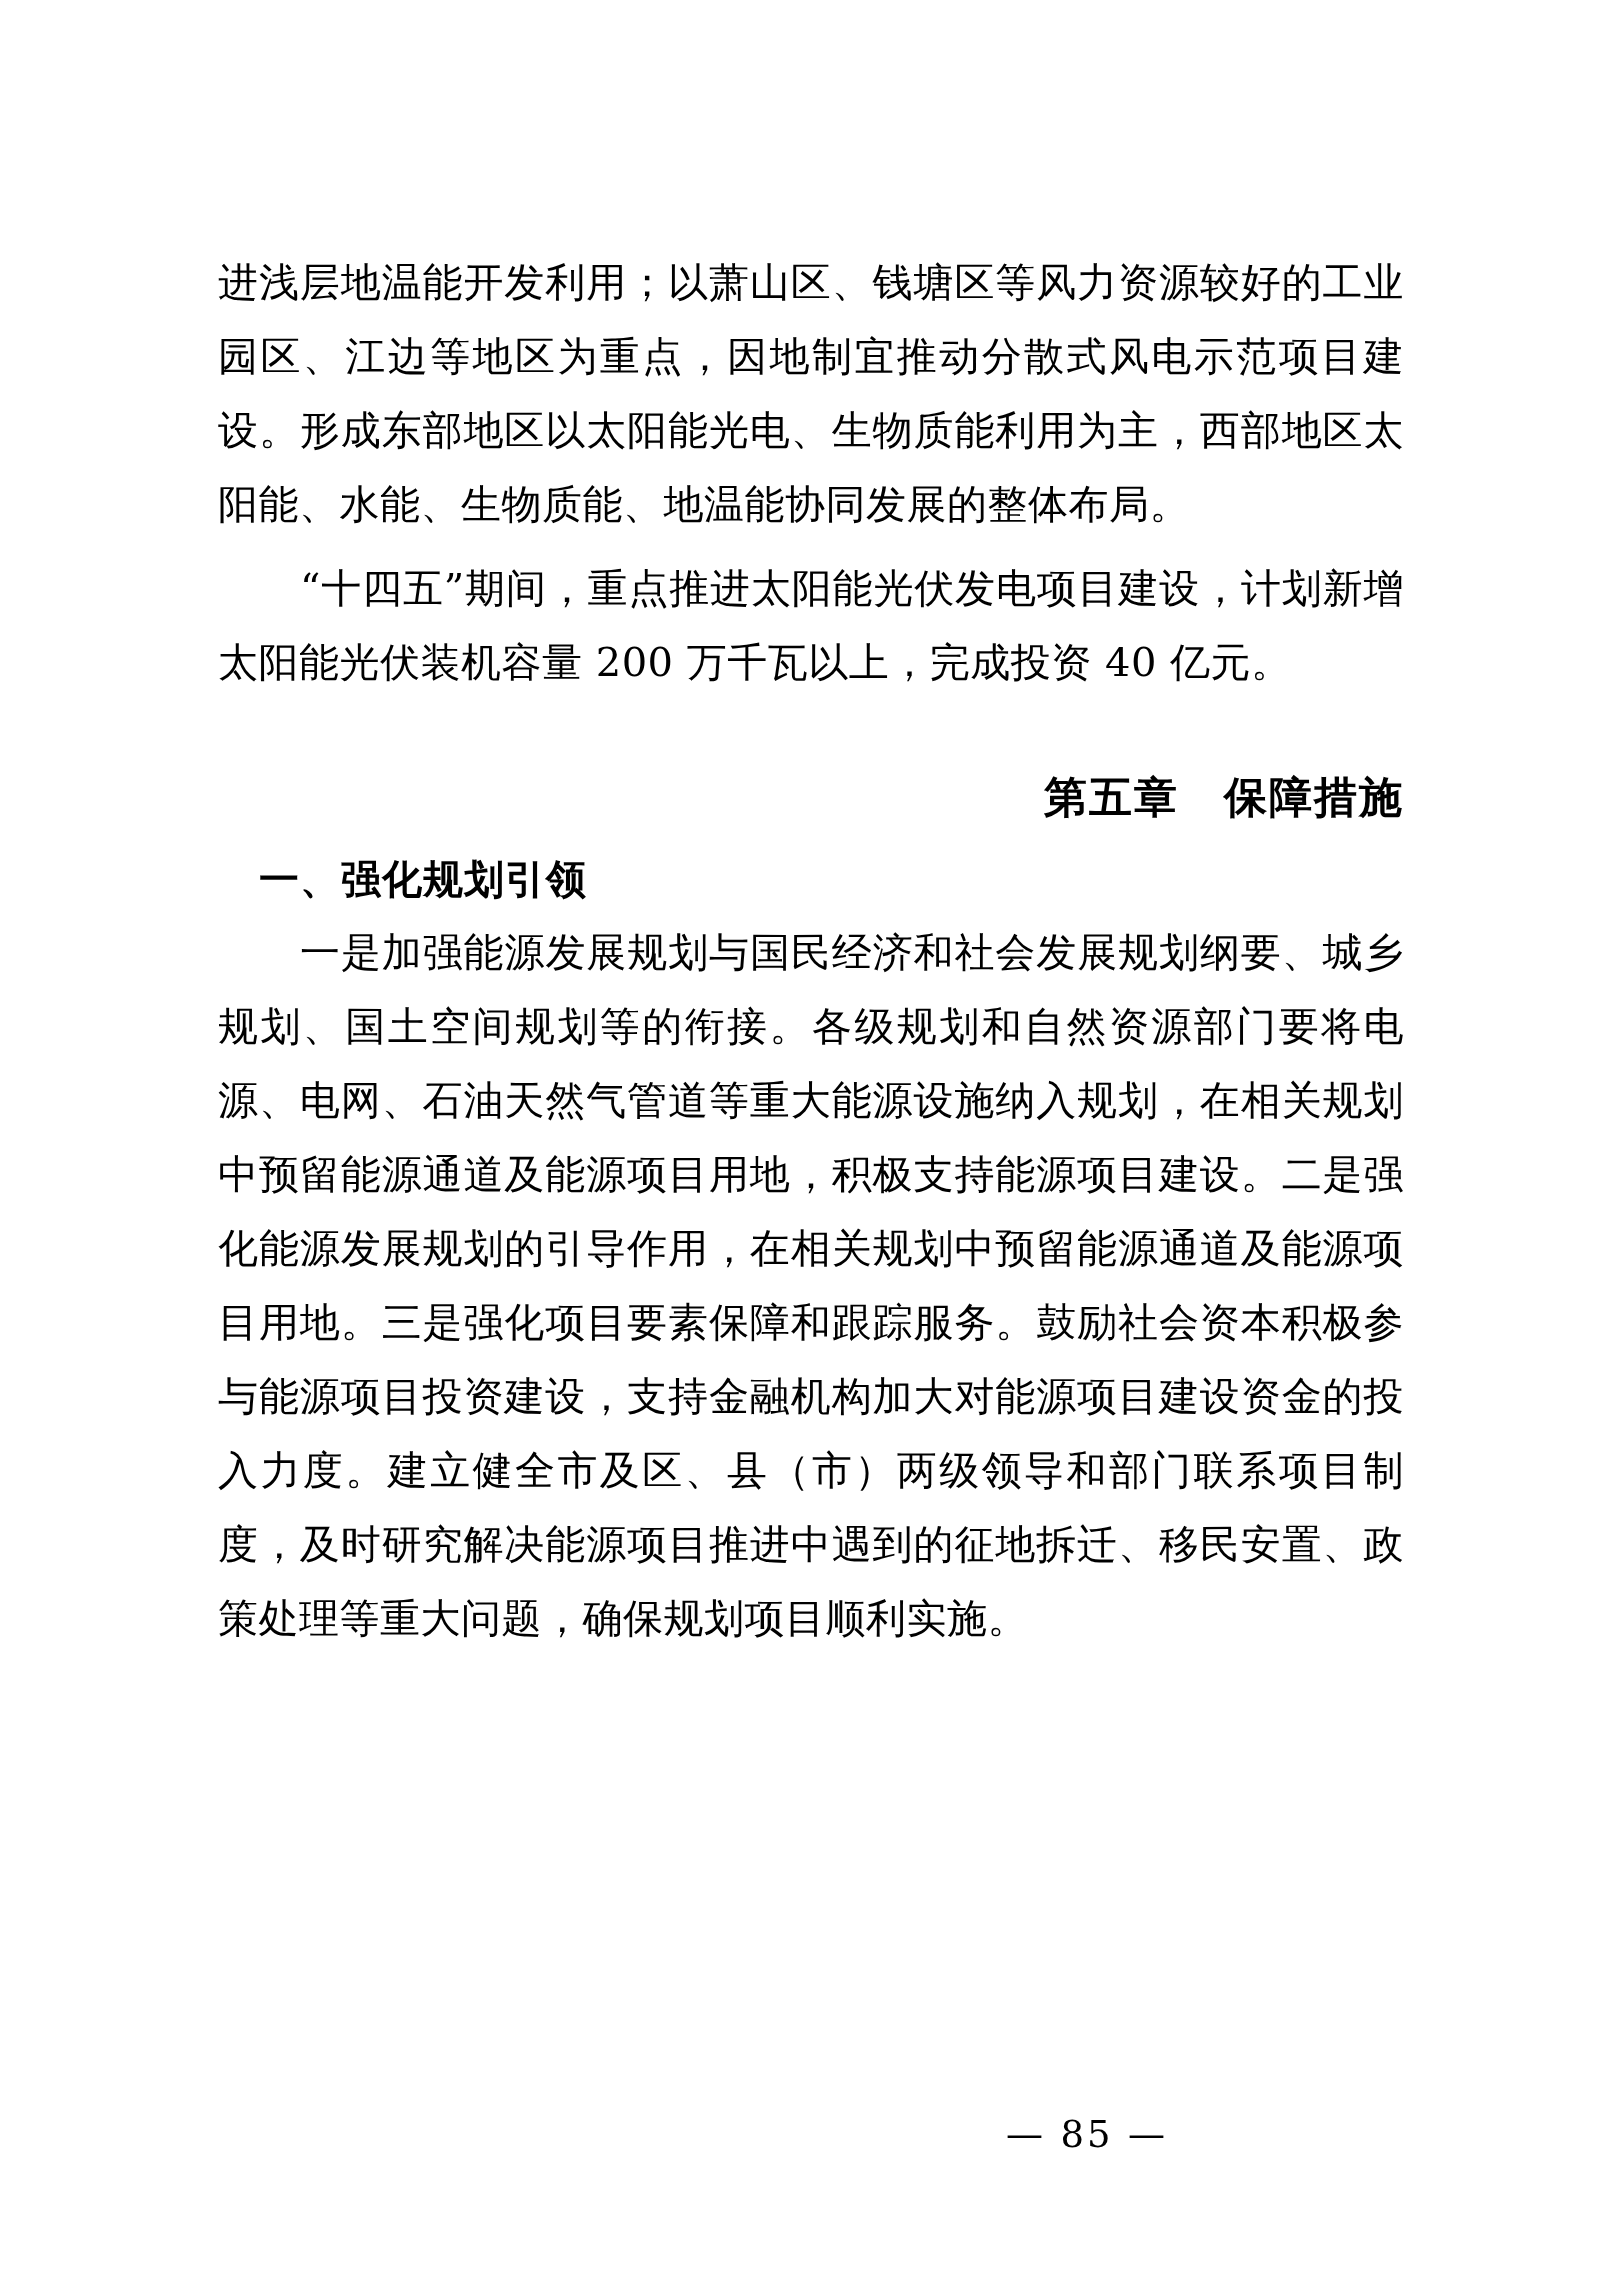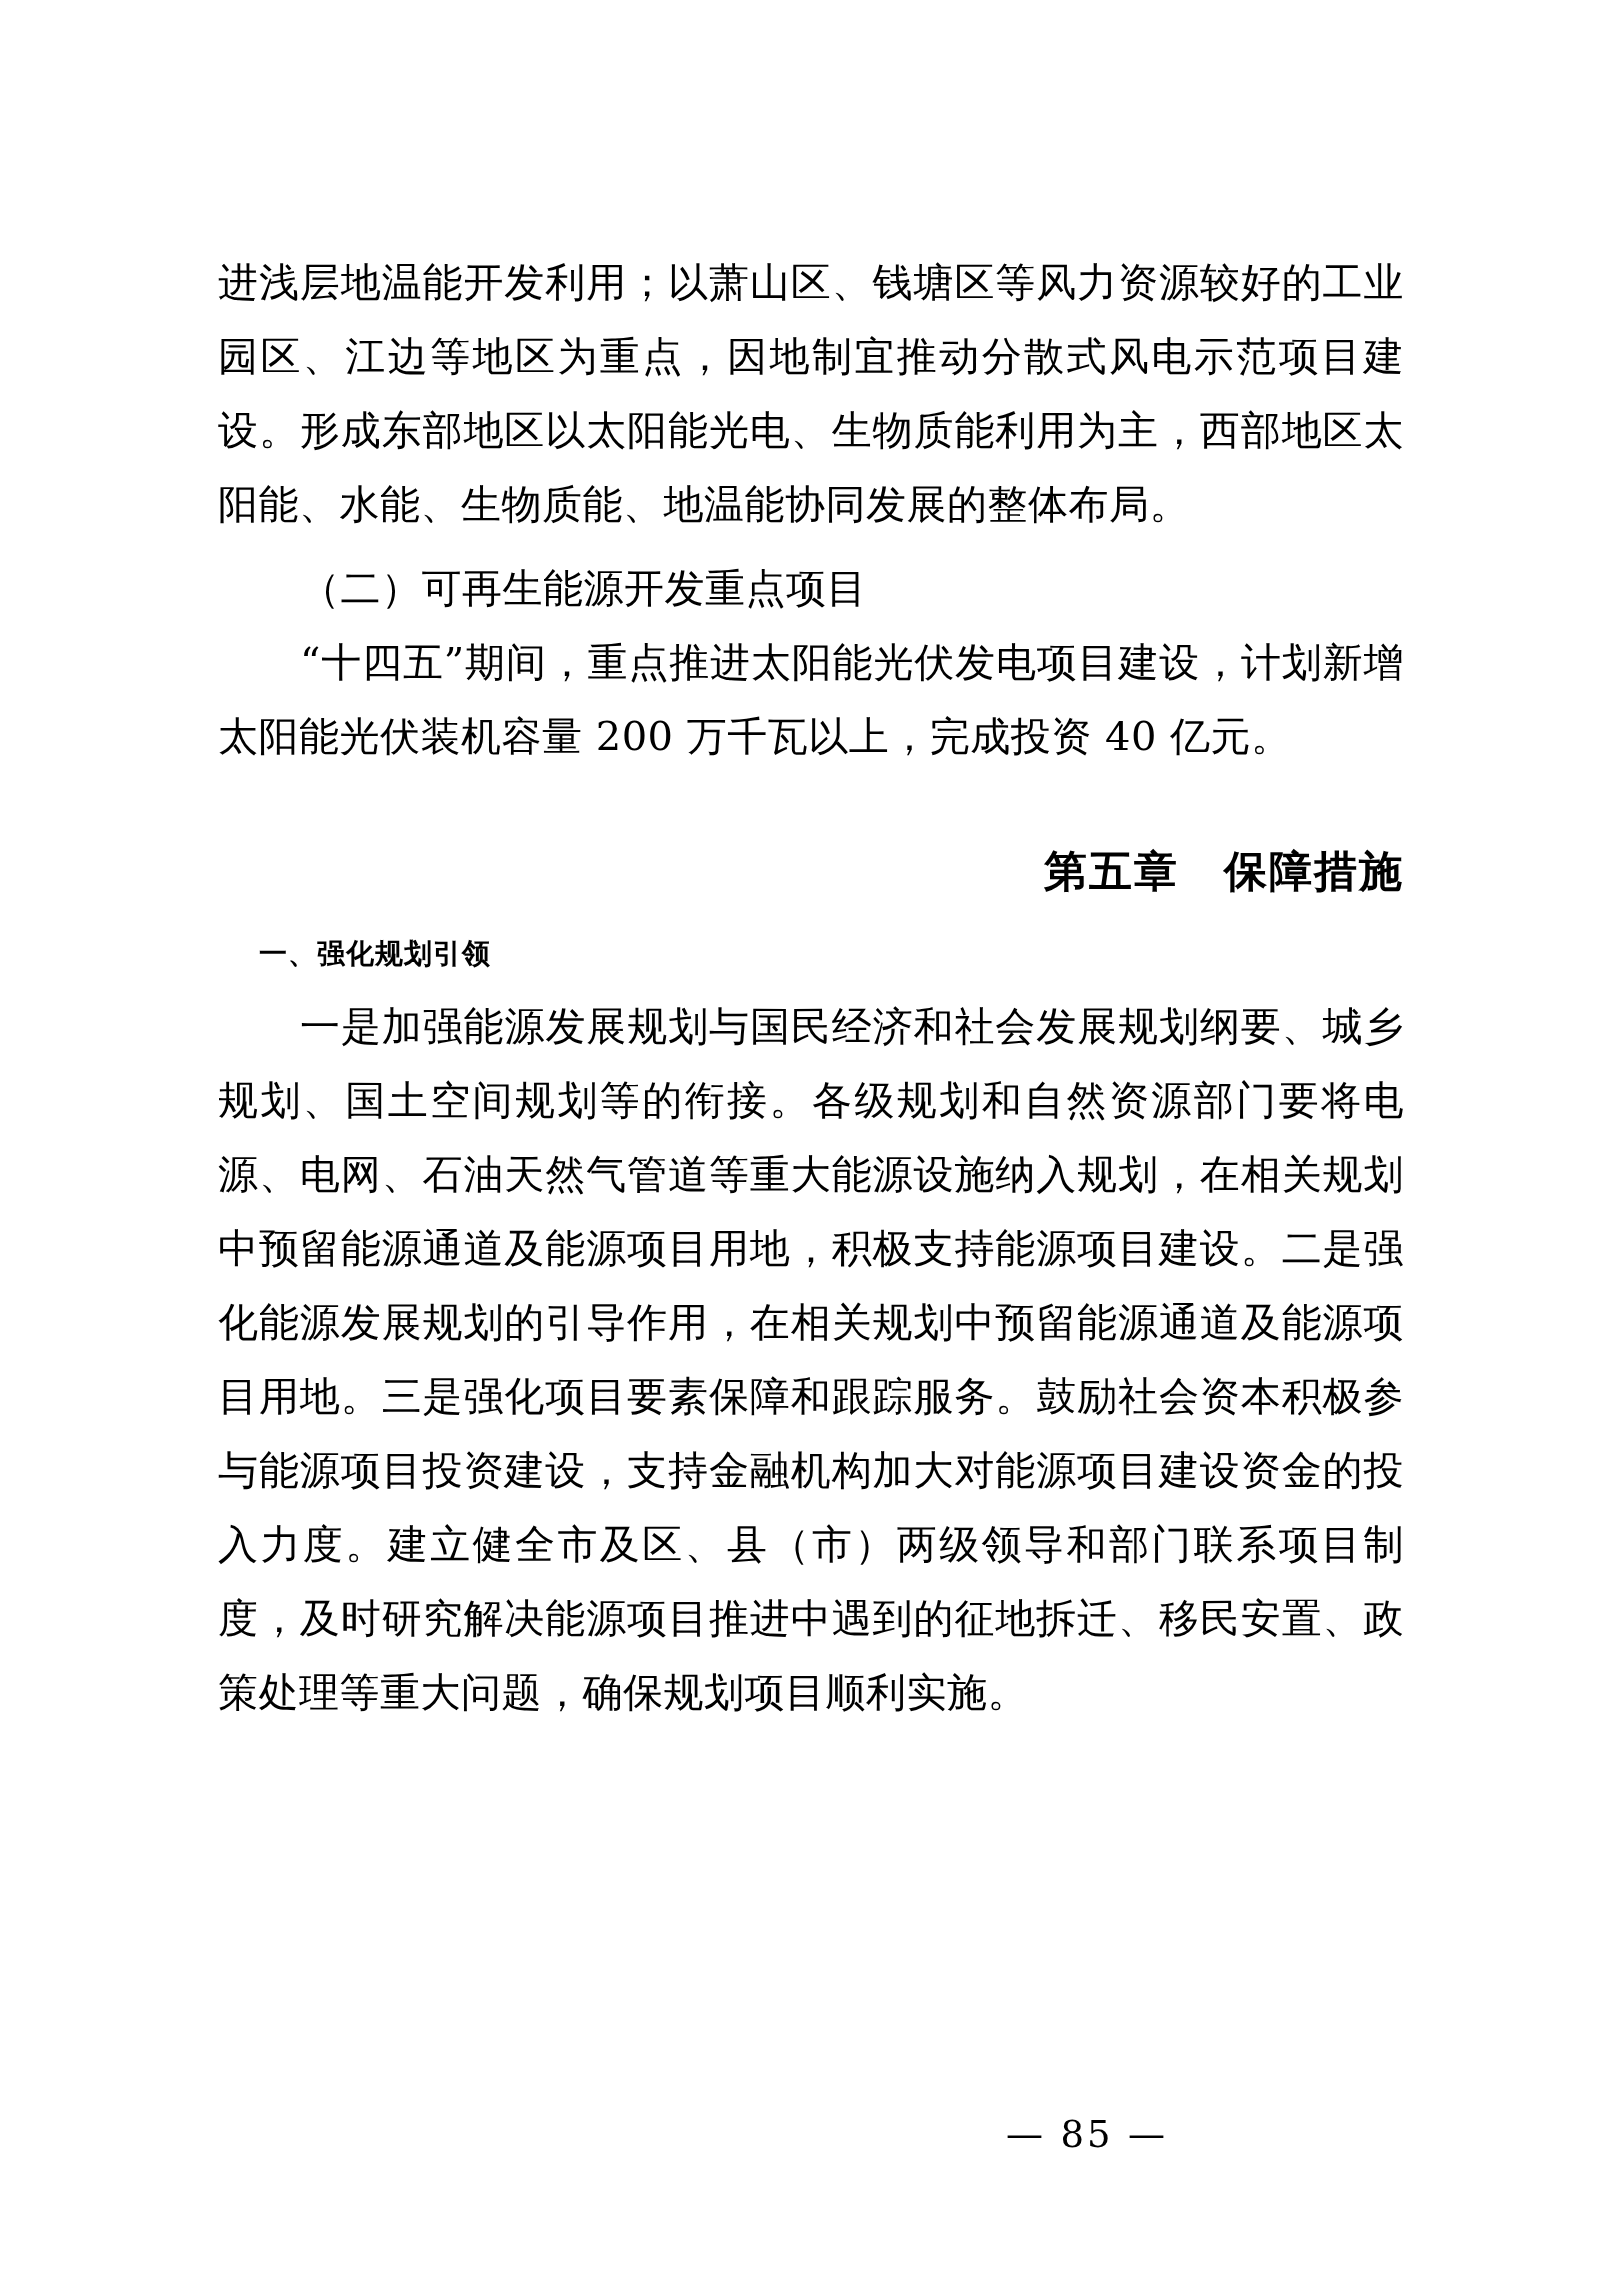--- a/index.html
+++ b/index.html
@@ -47,21 +47,21 @@
     margin: 0;
     font-size: 43px;
     line-height: 74px;
     font-weight: bold;
     text-align: right;
     letter-spacing: 2px;
     font-family: "DejaVu Sans", sans-serif;
   }
   .section-title {
     margin: 0;
-    font-size: 28px;
+    font-size: 40px;
     line-height: 71px;
     font-weight: bold;
     text-indent: 41px;
     letter-spacing: 1px;
     font-family: "DejaVu Sans", sans-serif;
   }
   .spacer-lg { height: 61px; }
   .spacer-sm { height: 9.8px; }
   .page-number {
     position: absolute;
@@ -76,21 +76,20 @@
 </head>
 <body>
 
 <div class="page">
   <div class="content">
 
     <p class="body-text">进浅层地温能开发利用；以萧山区、钱塘区等风力资源较好的工业园区、江边等地区为重点，因地制宜推动分散式风电示范项目建设。形成东部地区以太阳能光电、生物质能利用为主，西部地区太阳能、水能、生物质能、地温能协同发展的整体布局。</p>
 
     <div class="spacer-sm"></div>
 
-    <p class="body-text indent">（二）可再生能源开发重点项目</p>
 
     <p class="body-text indent">“十四五”期间，重点推进太阳能光伏发电项目建设，计划新增太阳能光伏装机容量 200 万千瓦以上，完成投资 40 亿元。</p>
 
     <div class="spacer-lg"></div>
 
     <h1 class="chapter-title">第五章　保障措施</h1>
 
     <div class="spacer-sm"></div>
 
     <h2 class="section-title">一、强化规划引领</h2>

